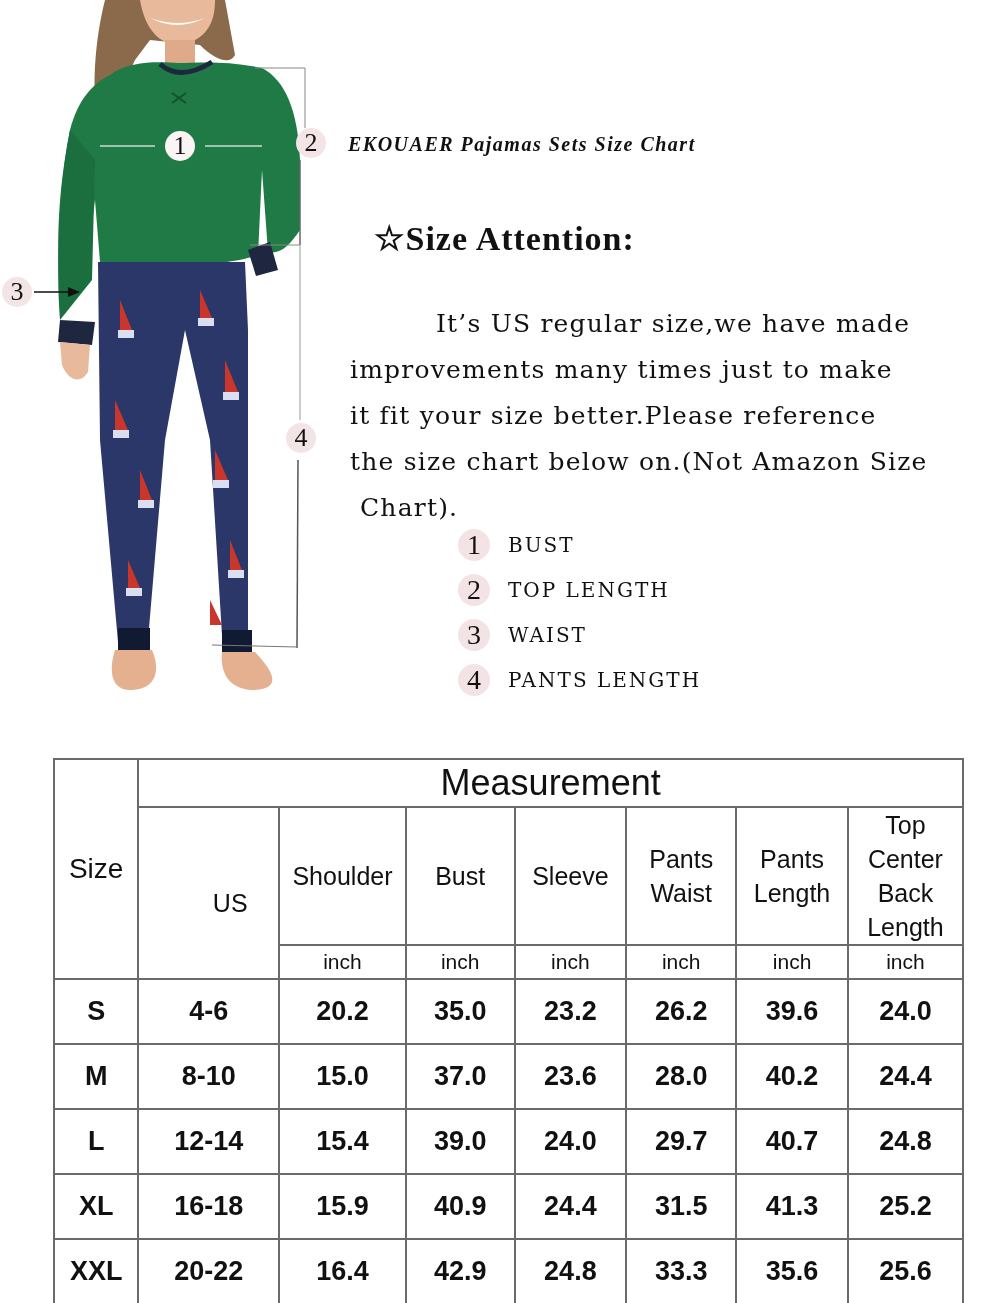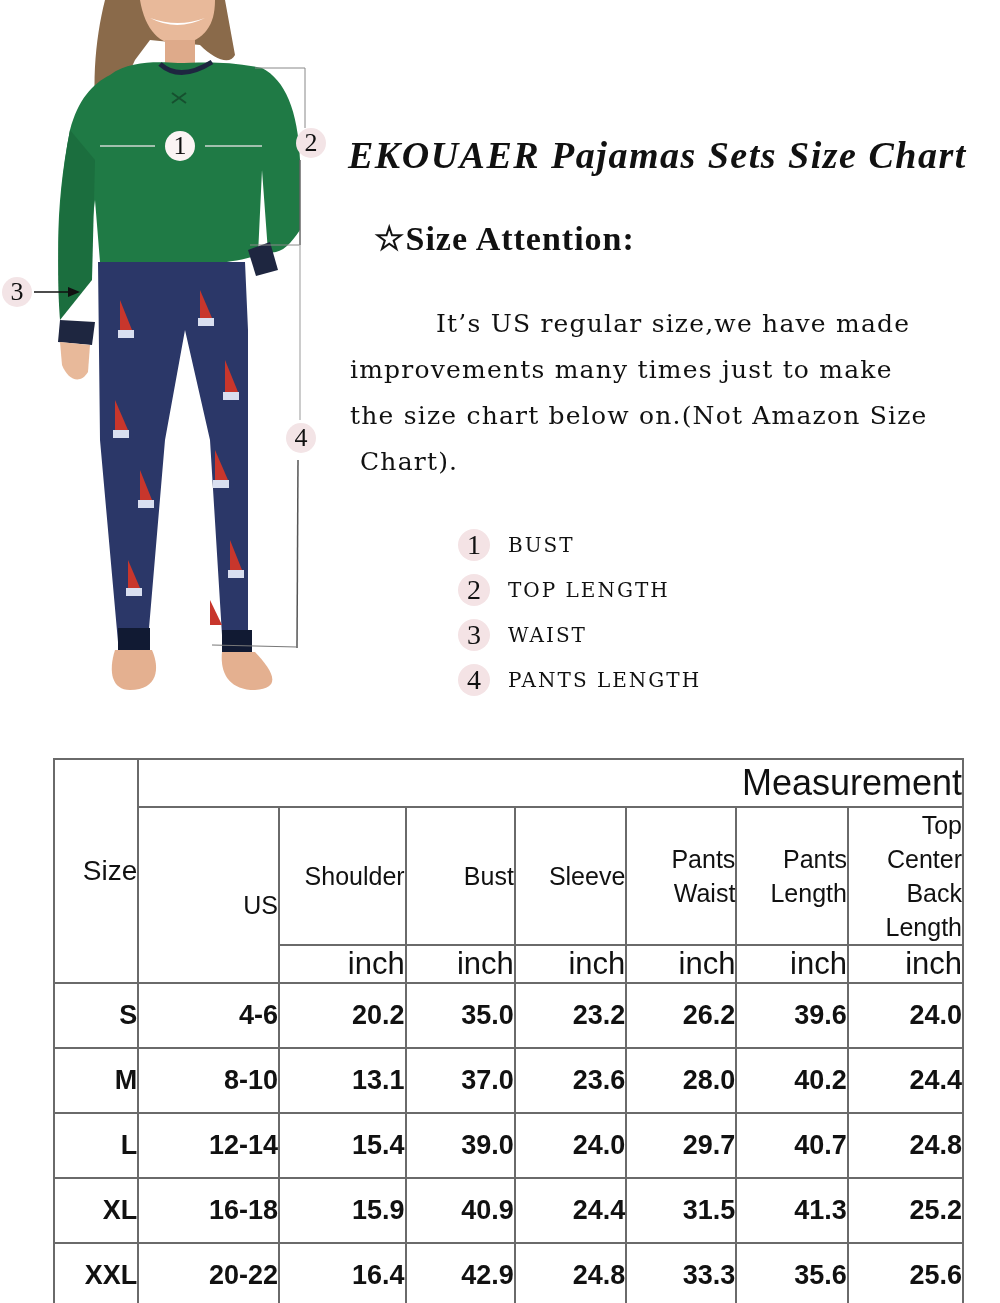--- a/index.html
+++ b/index.html
@@ -8,43 +8,43 @@
   
   .model { position:absolute; left:0; top:0; width:340px; height:700px; }
   .model svg { position:absolute; left:0; top:0; }
 
   .badge { position:absolute; width:30px; height:30px; border-radius:50%; background:#f3e4e6;
            font-family:"Liberation Serif", serif; font-size:26px; line-height:30px; text-align:center; color:#111; }
   .badge.white { background:#fbf4f4; }
 
   
   .title { position:absolute; left:348px; top:133px; font-family:"Liberation Serif", serif; font-style:italic; font-weight:bold;
-           font-size:38px; letter-spacing:1.5px; white-space:nowrap; color:#111;text-align:right; }
+           font-size:20px; letter-spacing:1.5px; white-space:nowrap; color:#111;text-align:right; }
   .attention { position:absolute; left:374px; top:218px; font-family:"Liberation Serif", serif; font-weight:bold;
                font-size:34px; letter-spacing:1px; white-space:nowrap; color:#111; }
   .para { position:absolute; left:350px; top:301px; width:640px; font-family:"DejaVu Serif", serif;
           font-size:25px; line-height:46px; letter-spacing:1.2px; color:#111; }
   .para span { display:block; white-space:nowrap; }
   .para .l1 { padding-left:86px; }
   .para .l5 { padding-left:10px; }
 
   .legend { position:absolute; left:458px; top:527px; }
   .legend-item { position:relative; height:45px; }
   .legend-item .lnum { position:absolute; left:0; top:2px; width:32px; height:32px; border-radius:50%; background:#f4e3e5;
                        font-family:"Liberation Serif", serif; font-size:28px; line-height:32px; text-align:center; }
   .legend-item .ltxt { position:absolute; left:50px; top:6px; font-family:"DejaVu Serif", serif; font-size:20px;
                        letter-spacing:2px; white-space:nowrap; }
 
   
   table.size { position:absolute; left:53px; top:758px; border-collapse:collapse; width:911px; }
-  table.size td { border:2px solid #6a6a6a; text-align:right; padding:0; font-family:"Liberation Sans", sans-serif; }
+  table.size td { border:2px solid #6a6a6a; text-align:center; padding:0; font-family:"Liberation Sans", sans-serif; }
   .hd-size { width:86px; font-size:28px; }
   .hd-meas { height:46px; font-size:36px; }
   .hd-col { font-size:25px; line-height:34px; }
-  .hd-unit { height:32px; font-size:31px; }
+  .hd-unit { height:32px; font-size:21px; }
   .cell { height:63px; font-size:27px; font-weight:bold; }
 </style>
 </head>
 <body>
 
 <div class="model">
   <svg width="340" height="700" viewBox="0 0 340 700">
 
     <path d="M105 0 C95 40 90 90 100 150 C105 175 115 185 120 180 C118 140 120 90 135 60 L150 40 L200 45 C215 60 230 65 235 55 L225 0 Z" fill="#8a6a4a"></path>
 
@@ -113,20 +113,21 @@
   <div class="badge" style="left:2px;top:277px;">3</div>
   <div class="badge" style="left:286px;top:423px;">4</div>
 </div>
 
 <div class="title">EKOUAER Pajamas Sets Size Chart</div>
 <div class="attention">☆Size Attention:</div>
 
 <div class="para">
   <span class="l1">It’s US regular size,we have made</span>
   <span>improvements many times just to make</span>
+  <span>it fit your size better.Please reference</span>
   <span>the size chart below on.(Not Amazon Size</span>
   <span class="l5">Chart).</span>
 </div>
 
 <div class="legend">
   <div class="legend-item">
     <span class="lnum">1</span>
     <span class="ltxt">BUST</span>
   </div>
   <div class="legend-item">
@@ -173,21 +174,21 @@
     <td class="cell">20.2</td>
     <td class="cell">35.0</td>
     <td class="cell">23.2</td>
     <td class="cell">26.2</td>
     <td class="cell">39.6</td>
     <td class="cell">24.0</td>
   </tr>
   <tr>
     <td class="cell">M</td>
     <td class="cell">8-10</td>
-    <td class="cell">13.1</td>
+    <td class="cell">15.0</td>
     <td class="cell">37.0</td>
     <td class="cell">23.6</td>
     <td class="cell">28.0</td>
     <td class="cell">40.2</td>
     <td class="cell">24.4</td>
   </tr>
   <tr>
     <td class="cell">L</td>
     <td class="cell">12-14</td>
     <td class="cell">15.4</td>

